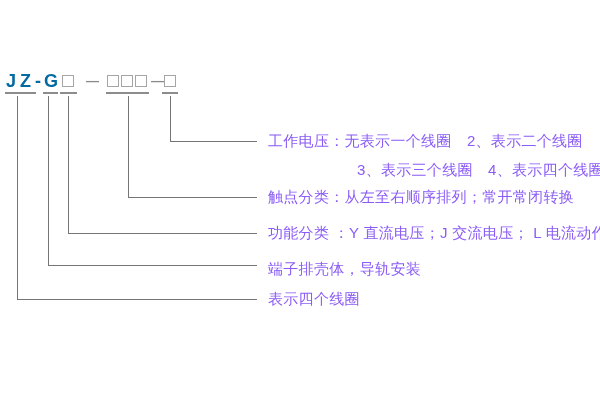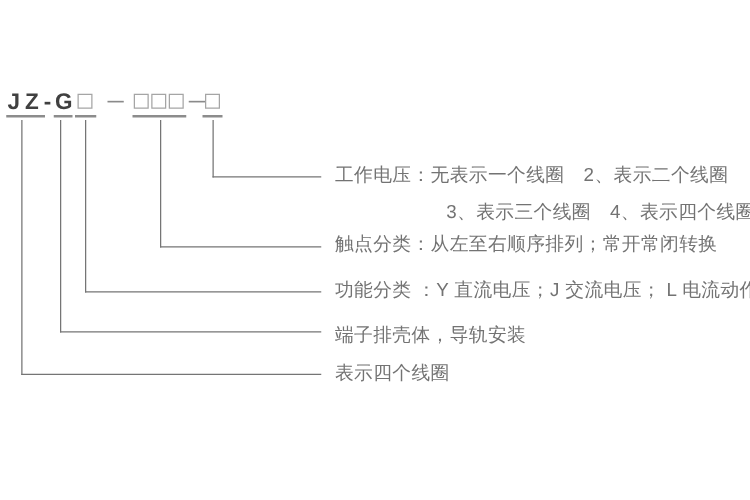--- a/index.html
+++ b/index.html
@@ -3,40 +3,40 @@
 <meta charset="utf-8">
 <style>
   html,body { margin:0; padding:0; background:#fff; }
   .stage {
     position:relative; width:600px; height:400px; background:#ffffff;
     font-family:"Liberation Sans", sans-serif; overflow:hidden;
   }
   
   .mtext {
     position:absolute; top:71px; font-size:18px; font-weight:600;
-    color:#404040; line-height:20px; letter-spacing:0.5px;
+    color:#0369a1; line-height:20px; letter-spacing:0.5px;
   }
   .prefix { letter-spacing:4px; }
   .mdash {
     position:absolute; top:74px; font-size:13px; font-weight:600;
     color:#8a8a8a; line-height:14px;
   }
   .pbox {
     position:absolute; top:75px; width:10px; height:10px;
     border:1.5px solid #a5a5a5; background:#ffffff;
   }
   .ul { position:absolute; top:92px; height:2px; background:#8c8c8c; }
   
   .leader {
     position:absolute; top:96px;
     border-left:1.2px solid #757575; border-bottom:1.2px solid #757575;
   }
   
   .lbl {
-    position:absolute; font-size:15px; color:#737373; line-height:18px;
+    position:absolute; font-size:15px; color:#8b5cf6; line-height:18px;
     white-space:pre; letter-spacing:0.3px;
   }
 </style>
 </head>
 <body>
 
 <div class="stage">
 
   <span class="mtext prefix" style="left:6px;">JZ</span>
   <span class="mtext" style="left:35px;">-</span>
@@ -56,18 +56,18 @@
   <div class="ul" style="left:162px;width:16px;"></div>
 
   <div class="leader" style="left:17px;width:239px;height:203px;"></div>
   <div class="leader" style="left:48px;width:208px;height:169px;"></div>
   <div class="leader" style="left:68px;width:188px;height:137px;"></div>
   <div class="leader" style="left:128px;width:128px;height:101px;"></div>
   <div class="leader" style="left:170px;width:86px;height:45px;"></div>
 
   <div class="lbl" style="left:268px;top:132px;">工作电压：无表示一个线圈　2、表示二个线圈</div>
   <div class="lbl" style="left:357px;top:161px;">3、表示三个线圈　4、表示四个线圈</div>
-  <div class="lbl" style="left:268px;top:188px;font-family:Liberation Mono, monospace;">触点分类：从左至右顺序排列；常开常闭转换</div>
+  <div class="lbl" style="left:268px;top:188px;">触点分类：从左至右顺序排列；常开常闭转换</div>
   <div class="lbl" style="left:268px;top:224px;">功能分类 ：Y 直流电压；J 交流电压； L 电流动作</div>
   <div class="lbl" style="left:268px;top:260px;">端子排壳体，导轨安装</div>
   <div class="lbl" style="left:268px;top:290px;">表示四个线圈</div>
 
 </div>
 
 </body></html>

